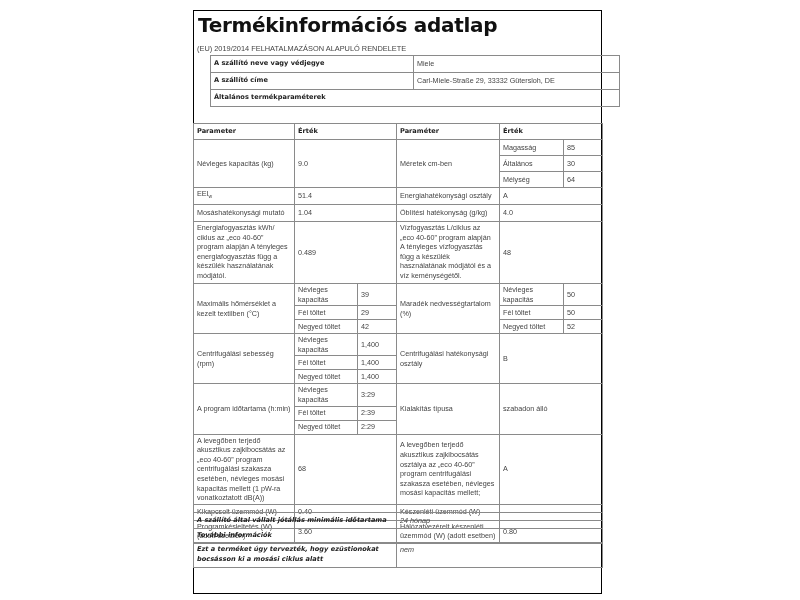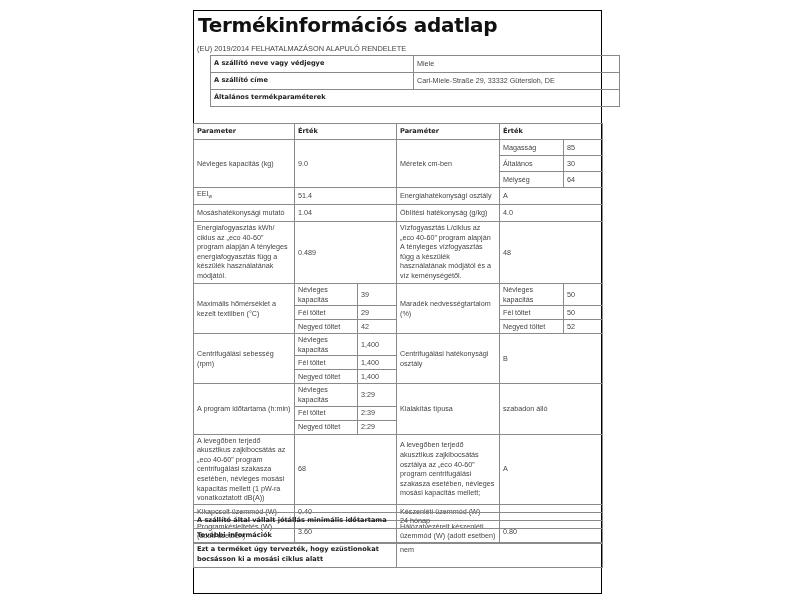--- a/index.html
+++ b/index.html
@@ -162,21 +162,21 @@
     </tr>
     <tr style="height:22px">
       <td>Programkésleltetés (W) (adott esetben)</td>
       <td colspan="2" class="c">3.60</td>
       <td>Hálózatvezérelt készenléti üzemmód (W) (adott esetben)</td>
       <td colspan="2" class="c">0.80</td>
     </tr>
   </tbody>
     </table>
 
-  <table style="top:501px;">
+  <table style="top:501px;font-style:italic;">
     <colgroup>
         <col style="width:203px">
         <col style="width:206px">
       </colgroup>
     <tbody>
         <tr style="height:16px">
       <td class="b">A szállító által vállalt jótállás minimális időtartama</td>
       <td>24 hónap</td>
     </tr>
     <tr style="height:15px">

